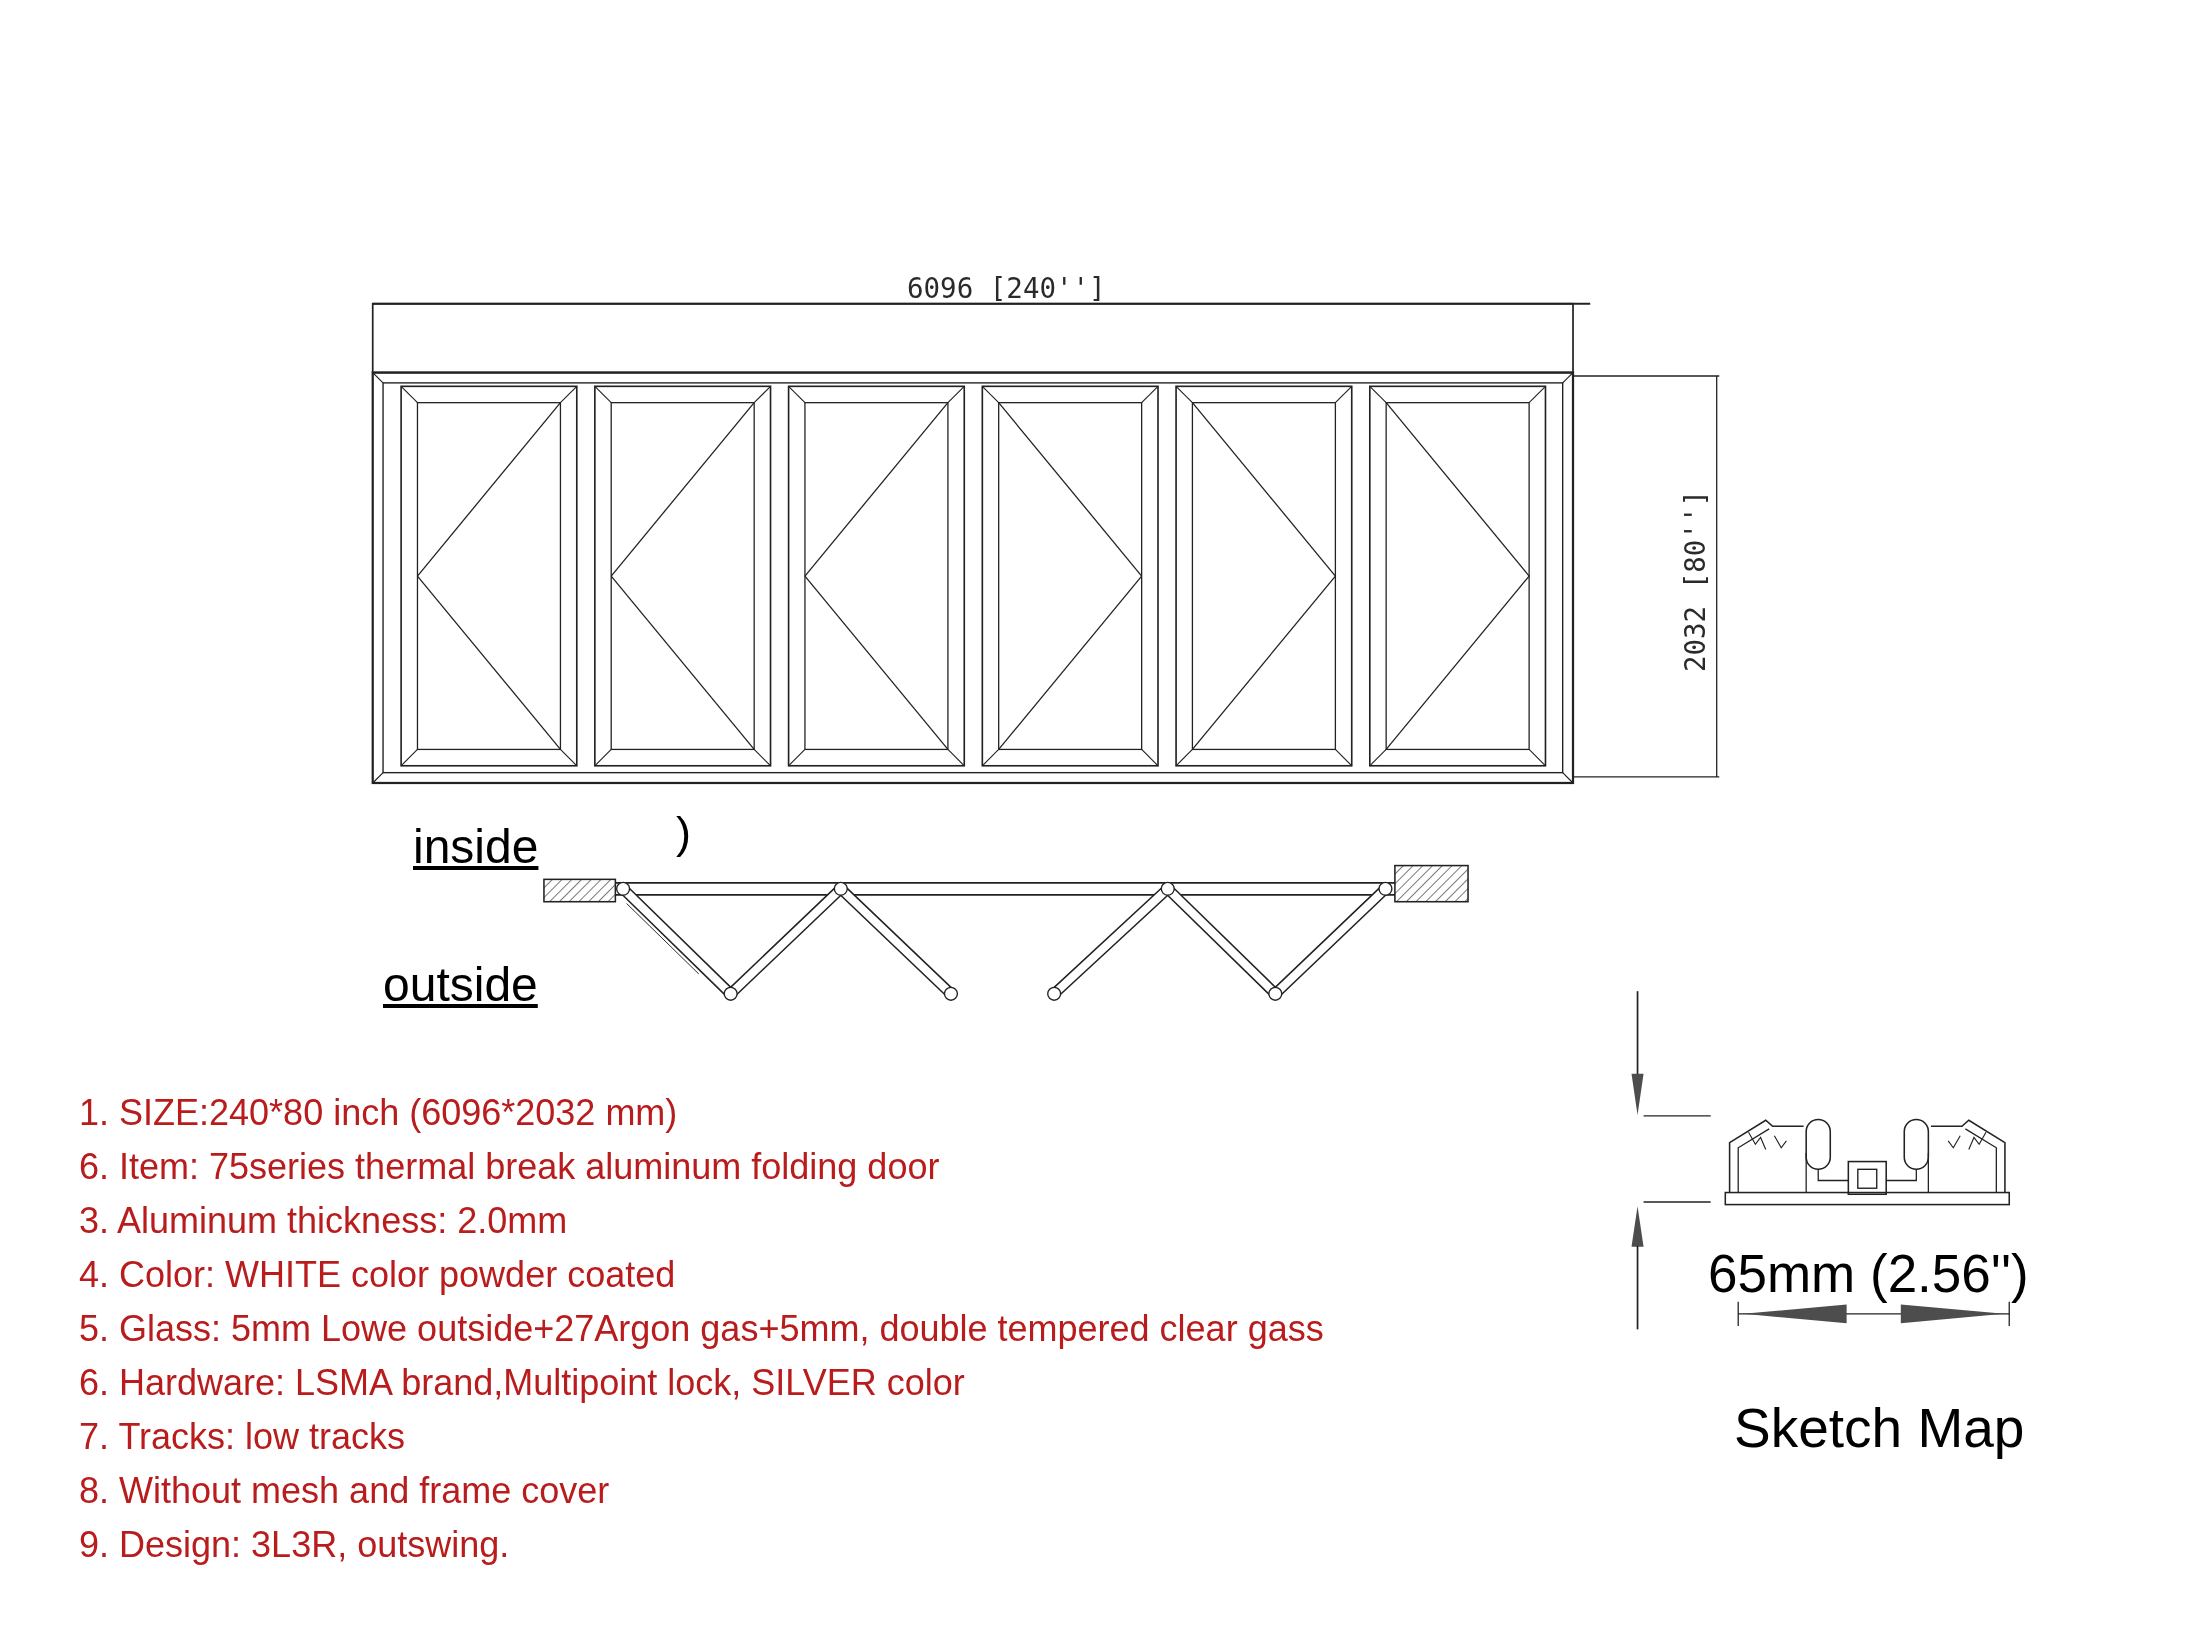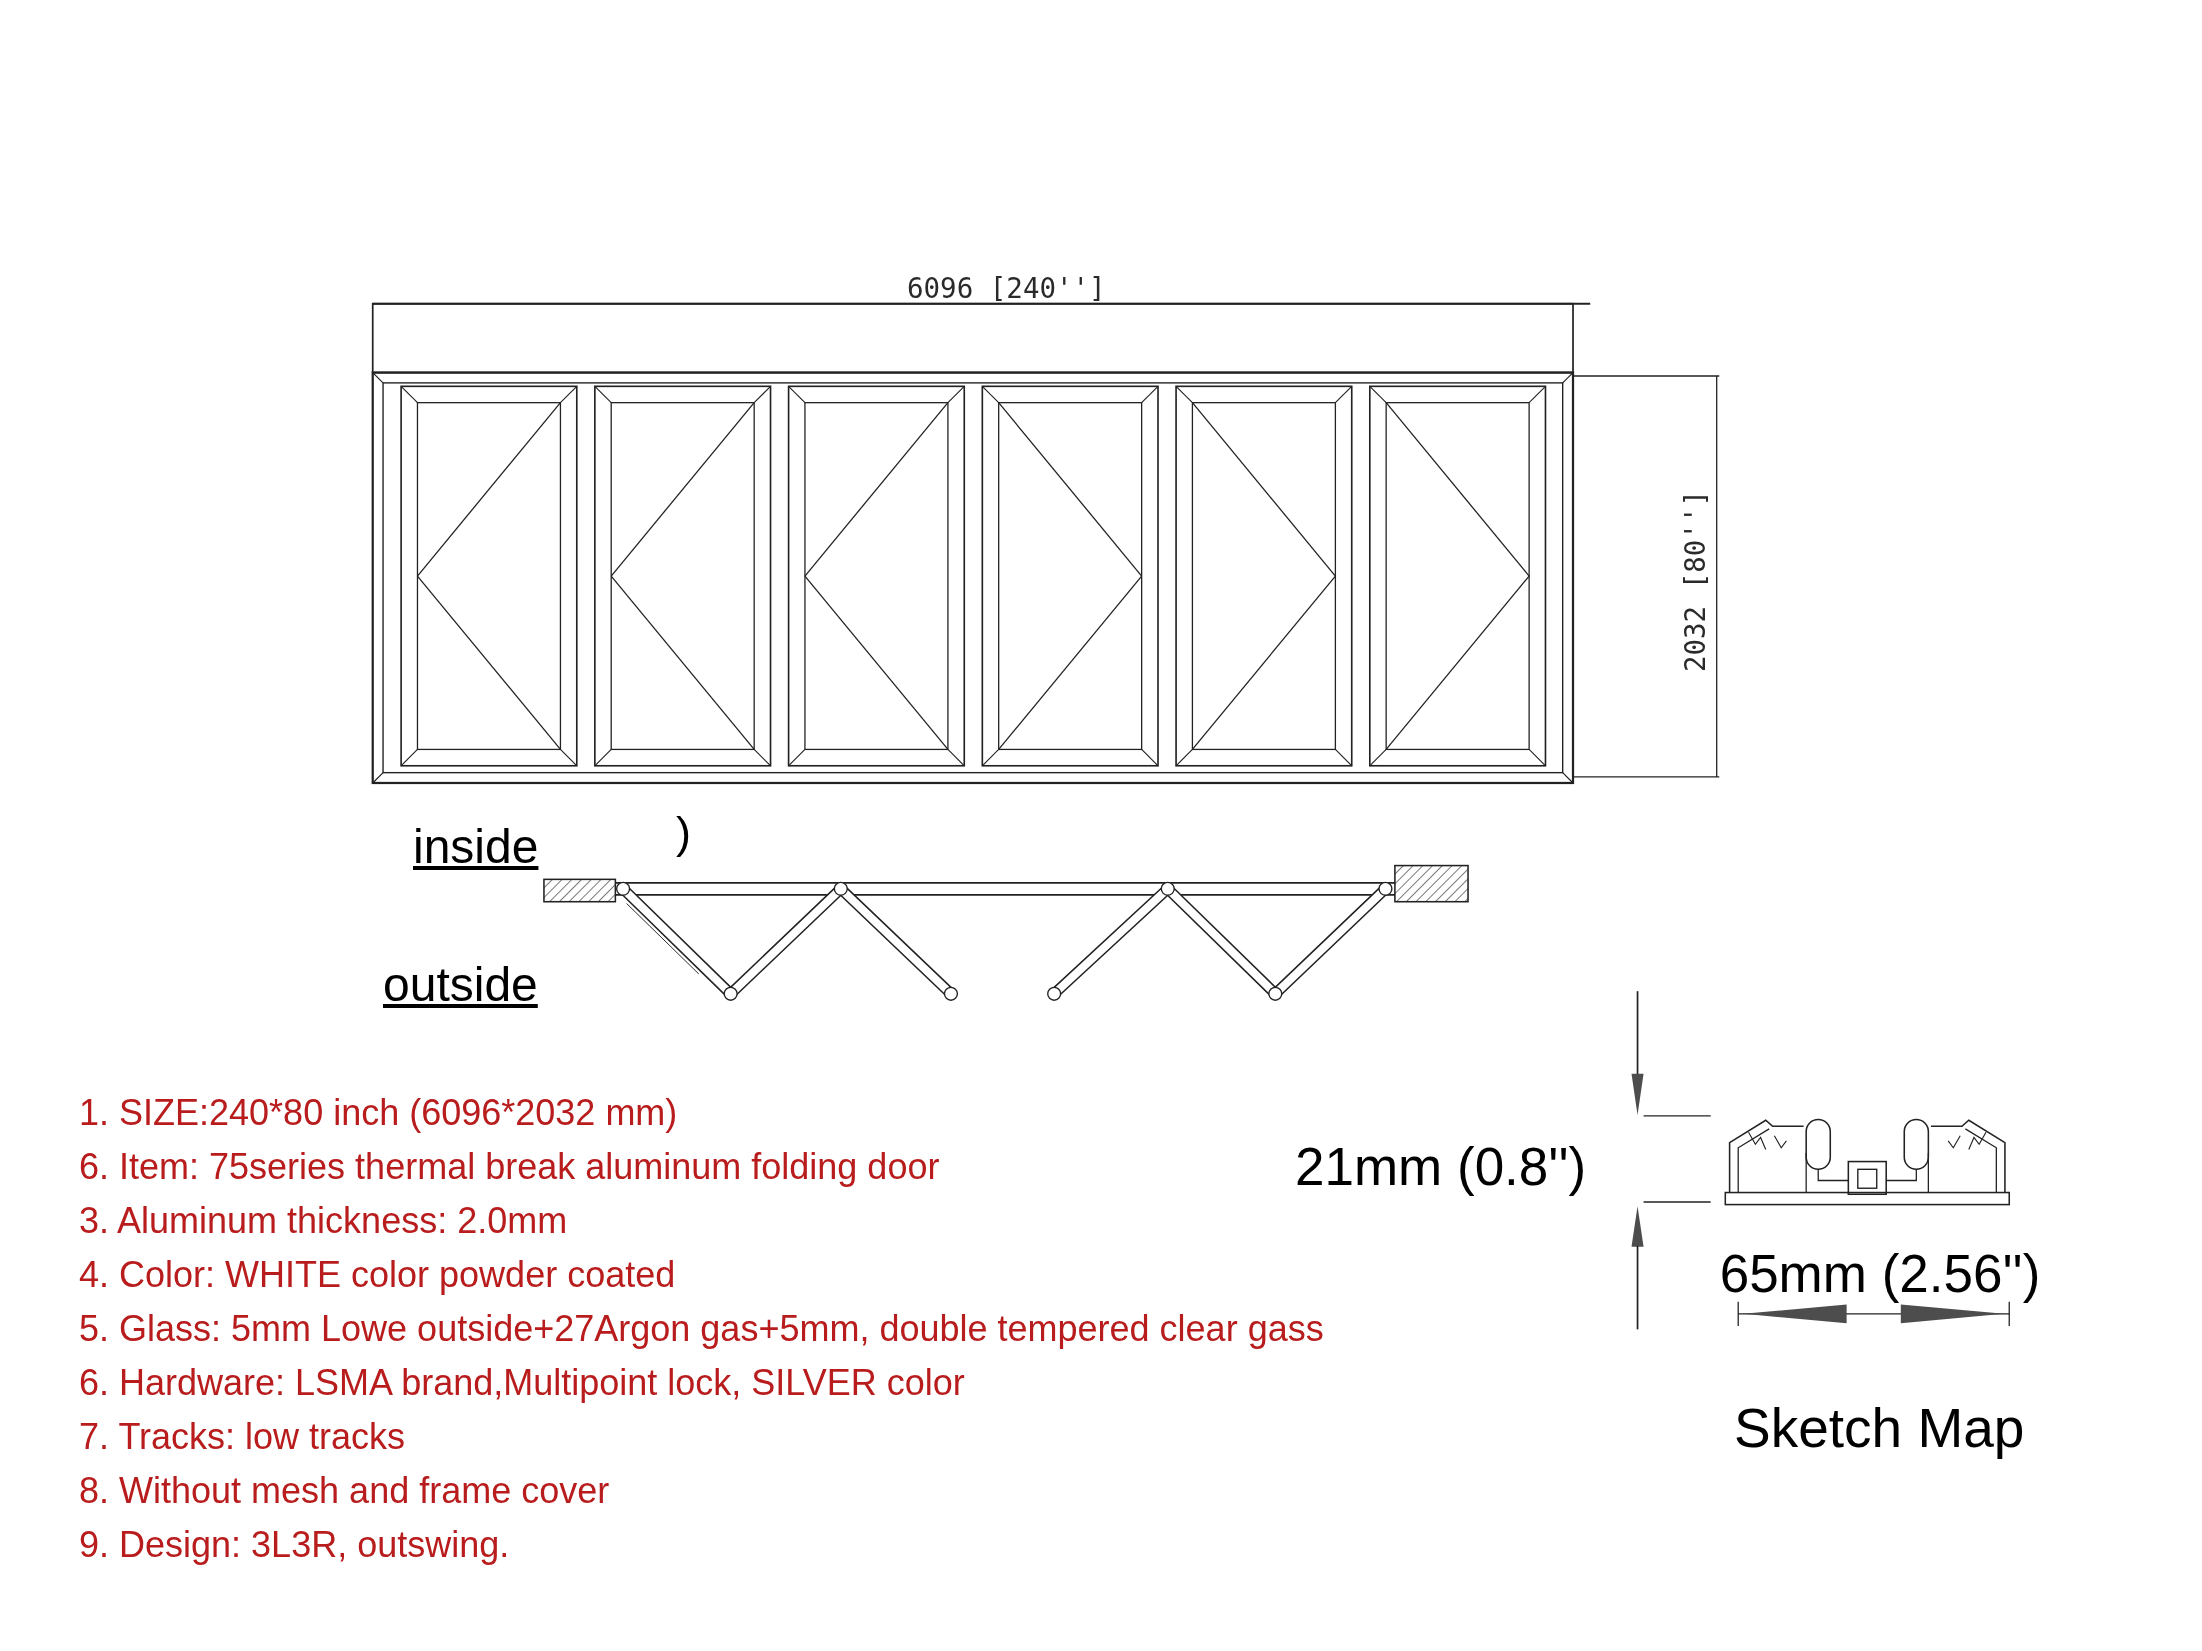--- a/index.html
+++ b/index.html
@@ -161,19 +161,18 @@
     <div>6. Item: 75series thermal break aluminum folding door</div>
     <div>3. Aluminum thickness: 2.0mm</div>
     <div>4. Color: WHITE color powder coated</div>
     <div>5. Glass: 5mm Lowe outside+27Argon gas+5mm, double tempered clear gass</div>
     <div>6. Hardware: LSMA brand,Multipoint lock, SILVER color</div>
     <div>7. Tracks: low tracks</div>
     <div>8. Without mesh and frame cover</div>
     <div>9. Design: 3L3R, outswing.</div>
   </div>
 
-  <div class="abs label-dim" style="left:1295px;top:1136px;">21mm (0.8'')</div>
 
-  <div class="abs label-dim" style="left:1708px;top:1243px;width:344px;text-align:center;">65mm (2.56'')</div>
+  <div class="abs label-dim" style="left:1708px;top:1243px;width:344px;">65mm (2.56'')</div>
 
   <div class="abs" style="left:1734px;top:1396px;width:318px;text-align:left;font-size:55px;">Sketch Map</div>
 </div>
 
 
 </body></html>

